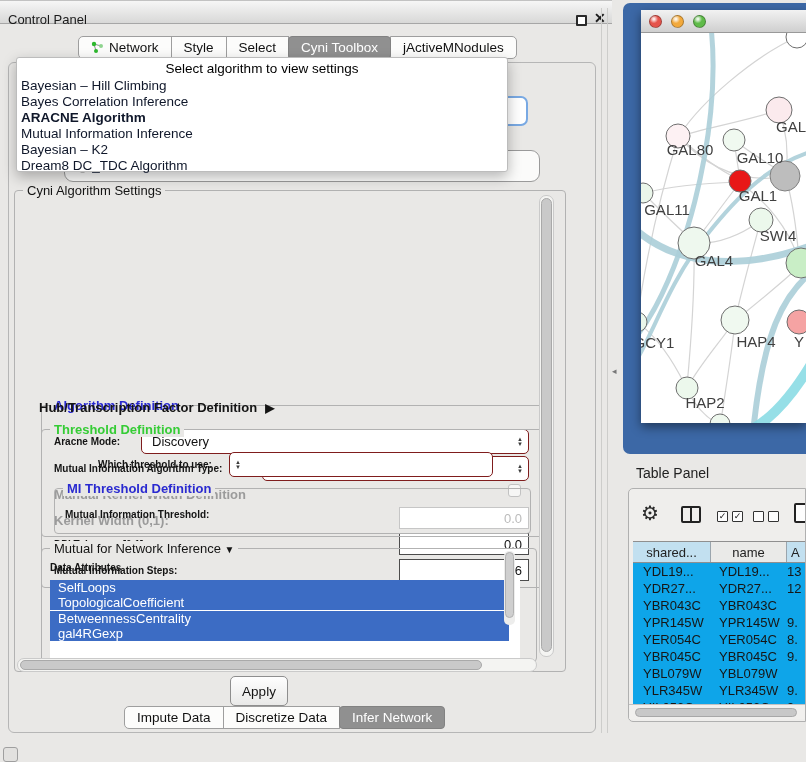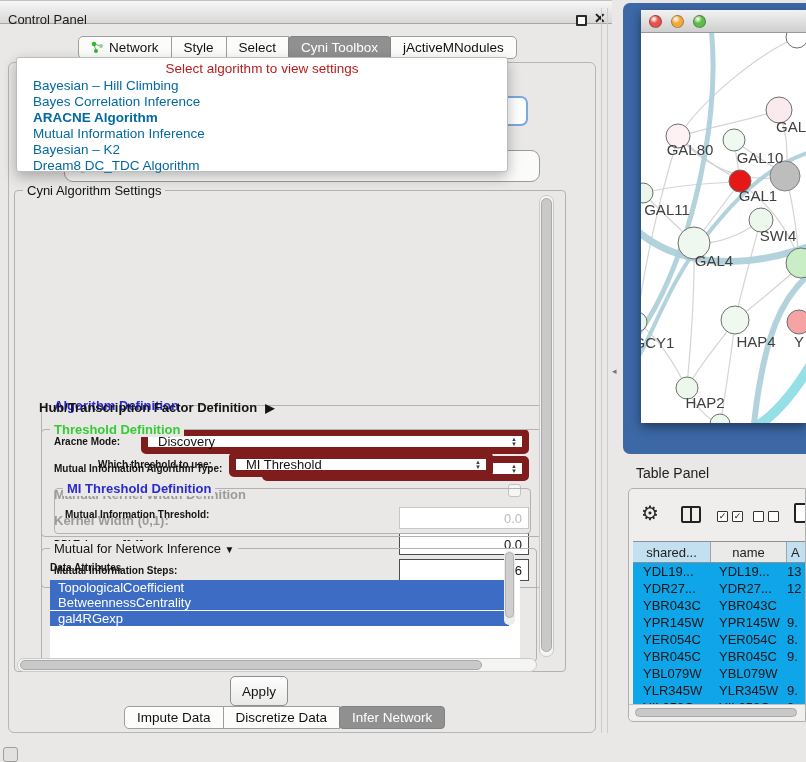--- a/index.html
+++ b/index.html
@@ -28,41 +28,41 @@
   #cp-body { left:8px; top:62px; width:588px; height:671px; border:1px solid #b6b6b6; border-radius:6px; }
 
   
   #combo-a { left:468px; top:96px; width:60px; height:30px; background:#fff; border:2px solid #79a9e3; border-radius:7px; z-index:5; }
   #combo-b { left:64px; top:150px; width:476px; height:32px; background:#fbfbfa; border:1px solid #9a9a9a; border-radius:9px; z-index:5; }
   #combo-b .ghost { position:absolute; left:14px; top:7px; font-size:13.5px; color:#b7b7b7; }
 
   
   #popup { left:16px; top:57px; width:492px; height:115px; background:#fff; border:1px solid #bcbcbc;
     border-radius:3px; box-shadow:0 5px 14px rgba(0,0,0,.28); z-index:40; }
-  #popup-title { text-align:center; color:#b91c1c; font-size:13.5px; padding:3px 0 2px; }
-  .popup-item { font-size:13.5px; line-height:16px; padding-left:4px; color:#0369a1; white-space:nowrap;margin-left:12px; }
+  #popup-title { text-align:center; color:#000000; font-size:13.5px; padding:3px 0 2px; }
+  .popup-item { font-size:13.5px; line-height:16px; padding-left:4px; color:#0f172a; white-space:nowrap; }
   .popup-item.sel { font-weight:bold; }
 
   
   .fs { position:absolute; border:1px solid #b2b2b2; border-radius:4px; }
   .fs > .fs-label { position:absolute; top:-8px; left:8px; background:#e9e8e6; padding:0 4px; font-size:13px; white-space:nowrap; }
   .fs-label.black { color:#141414; }
   .fs-label.blue  { color:#2a2ad0; font-weight:bold; }
   .fs-label.green { color:#35cc35; font-weight:bold; }
 
   #settings-fs { left:14px; top:190px; width:552px; height:482px; }
   #alg-fs  { left:26px; top:214px; width:504px; height:183px; }
   #thr-fs  { left:26px; top:428px; width:504px; height:108px; }
   #mi-fs   { left:12px; top:58px;  width:477px; height:46px; }
   #src-fs  { left:26px; top:547px; width:496px; height:114px; }
 
   .blabel { position:absolute; font-weight:bold; font-size:10px; color:#141414; white-space:nowrap; }
   .glabel { position:absolute; font-weight:bold; font-size:13px; color:#9b9b9b; white-space:nowrap; }
 
-  .combo { position:absolute; background:#fff; border:7px solid #7f1d1d; border-radius:5px; display:flex; align-items:center; }
+  .combo { position:absolute; background:#fff; border:1px solid #7f1d1d; border-radius:5px; display:flex; align-items:center; }
   .combo .val { flex:1; padding-left:10px; font-size:13px; color:#111; white-space:nowrap; overflow:hidden; }
   .combo .stepper { width:16px; display:flex; flex-direction:column; align-items:center; justify-content:center; color:#3a3a3a; }
   .combo .stepper span { font-size:6px; line-height:4.5px; }
 
   .tfield { position:absolute; background:#fff; border:1.5px solid #4c4c4c; display:flex; align-items:center;
     justify-content:flex-end; padding-right:6px; font-size:13px; color:#111; }
   .tfield.disabled { border:1px solid #c6c6c6; color:#bbb; }
 
   #kernel-chk { left:466px; top:78px; width:13px; height:13px; border:1px solid #c2c2c2; border-radius:3px; background:#f6f6f5; }
 
@@ -218,39 +218,39 @@
 
     <div class="abs" id="hub-row" style="left:24px;top:209px">
       <span>Hub/Transcription Factor Definition</span>
       <span id="hub-arrow">▶</span>
     </div>
 
     <div class="fs" id="thr-fs" style="top:238px">
       <span class="fs-label green">Threshold Definition</span>
       <span class="blabel" style="left:56px;top:29px">Which threshold to use:</span>
       <div class="combo" style="left:187px;top:22px;width:264px;height:25px">
-        <span class="val">MI Threshold</span>
         <span class="stepper">
             <span>▲</span>
             <span>▼</span>
           </span>
       </div>
       <div class="fs" id="mi-fs">
         <span class="fs-label blue">MI Threshold Definition</span>
         <span class="blabel" style="left:10px;top:20px">Mutual Information Threshold:</span>
       </div>
     </div>
 
     <div class="fs" id="src-fs" style="top:357px">
       <span class="fs-label black">
         <span>Mutual for Network Inference</span>
         <span style="font-size:10px">▼</span>
       </span>
       <span class="blabel" id="attr-title">Data Attributes</span>
       <div id="attr-list">
+          <div class="attr-item">SelfLoops</div>
           <div class="attr-item">TopologicalCoefficient</div>
           <div class="attr-item">BetweennessCentrality</div>
           <div class="attr-item">gal4RGexp</div>
         </div>
       <div id="attr-scroll">
           <div class="thumb"></div>
         </div>
     </div>
 
     <div class="abs" id="vscroll" style="left:524px;top:4px;">

